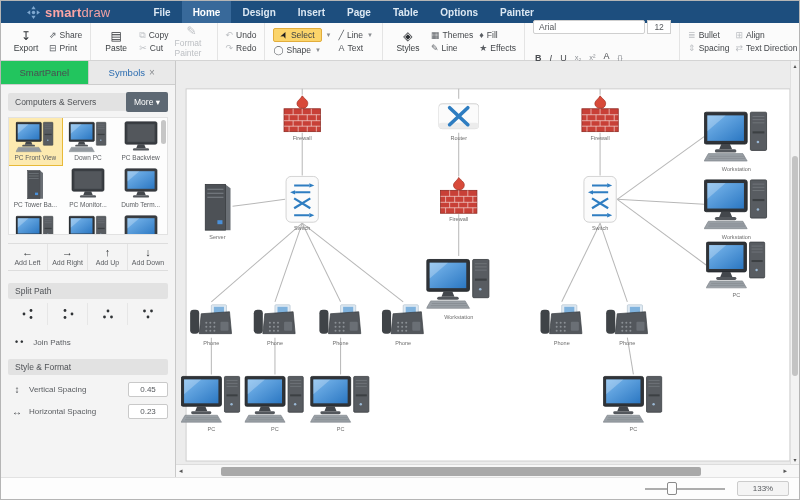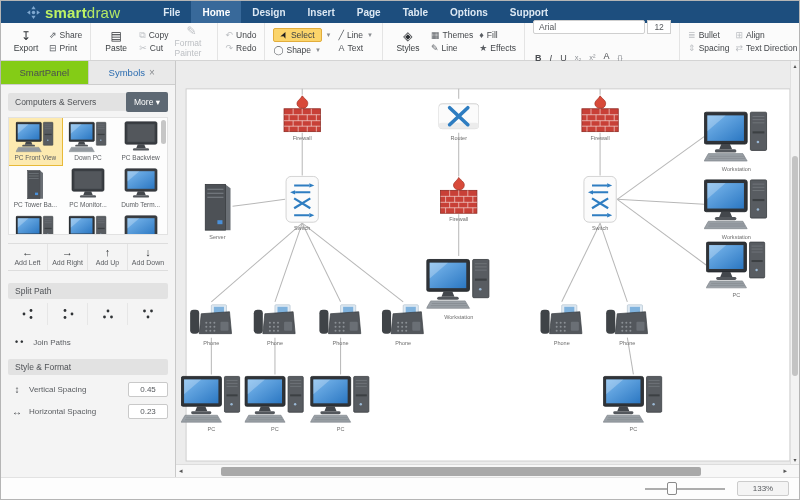--- a/index.html
+++ b/index.html
@@ -4,21 +4,21 @@
 <style>
   * { margin:0; padding:0; box-sizing:border-box; }
   body { font-family:"Liberation Sans", sans-serif; background:#e8e8e8; }
   .app { width:800px; height:500px; position:relative; overflow:hidden; background:#fff;
          border:1px solid #b5b5b5; }
 
   
   .menubar { position:absolute; left:0; top:0; width:100%; height:22px; background:#1d4e7e;
              display:flex; align-items:stretch; }
   .logo { display:flex; align-items:center; gap:5px; padding:0 14px 0 26px; }
-  .logo-text { color:#bef264; font-size:15px; letter-spacing:.2px; }
+  .logo-text { color:#fca5a5; font-size:13px; letter-spacing:.2px; }
   .logo-text b { font-weight:bold; } .logo-text span { font-weight:normal; opacity:.95; }
   .menu-items { display:flex; align-items:stretch; margin-left:18px; }
   .menu-item { color:#dce8f3; font-size:10px; font-weight:bold; padding:0 11px; display:flex;
                align-items:center; cursor:default; }
   .menu-item.active { background:#38699a; color:#fff; }
 
   
   .toolbar { position:absolute; left:0; top:22px; width:100%; height:38px; background:#fbfbfb;
              border-bottom:1px solid #d4d4d4; display:flex; align-items:stretch; }
   .tgroup { display:flex; align-items:center; gap:6px; padding:2px 8px; border-right:1px solid #e4e4e4; }
@@ -43,21 +43,21 @@
   .fmtbtn { font-size:9px; color:#4a4d51; } .fmtbtn.b { font-weight:bold; } .fmtbtn.i { font-style:italic; }
   .fmtbtn.u { text-decoration:underline; }
   .fmtbtn.acolor { border-bottom:2px solid #d04a3a; line-height:9px; }
   .fmtbtn.sm { font-size:7.5px; color:#8e9196; }
 
   
   .sidebar { position:absolute; left:0; top:60px; width:175px; bottom:0; background:#f4f4f4;
              border-right:1px solid #c9c9c9; }
   .tabs { display:flex; height:24px; border-bottom:1px solid #cdcdcd; background:#e9e9e9; }
   .tab { flex:1; display:flex; align-items:center; justify-content:center; font-size:9.5px; color:#4a4d51; }
-  .tab.active { background:#84cc16; border-right:1px solid #cdcdcd; }
+  .tab.active { background:#22c55e; border-right:1px solid #cdcdcd; }
   .tab.symbols { color:#2b6cb0; gap:4px; }
   .tab .x { color:#8a8d91; font-size:10px; }
   .section-head { margin:8px 7px 6px 7px; height:18px; background:#e2e2e2; border-radius:2px;
                   display:flex; align-items:center; justify-content:space-between; padding:0 0 0 7px; }
   .section-title { font-size:8.5px; color:#4f5256; }
   .more-btn { height:18px; background:#5d6873; color:#fff; font-size:8.5px; border-radius:2px;
               display:flex; align-items:center; padding:10px 8px; }
   .sym-grid-wrap { position:relative; margin:0 7px; height:118px; overflow:hidden;
                    background:#fdfdfd; border:1px solid #e2e2e2; }
   .sym-grid { display:grid; grid-template-columns:repeat(3,1fr); }
@@ -232,21 +232,21 @@
       <span class="logo-text"><b>smart</b><span>draw</span></span>
     </div>
     <div class="menu-items" id="menu-items">
         <div class="menu-item">File</div>
         <div class="menu-item active">Home</div>
         <div class="menu-item">Design</div>
         <div class="menu-item">Insert</div>
         <div class="menu-item">Page</div>
         <div class="menu-item">Table</div>
         <div class="menu-item">Options</div>
-        <div class="menu-item">Support</div>
+        <div class="menu-item">Painter</div>
       </div>
   </div>
 
   <div class="toolbar">
     <div class="tgroup">
       <div class="bigbtn">
         <span class="bicon">↧</span>
         <span>Export</span>
       </div>
       <div class="vcol">

